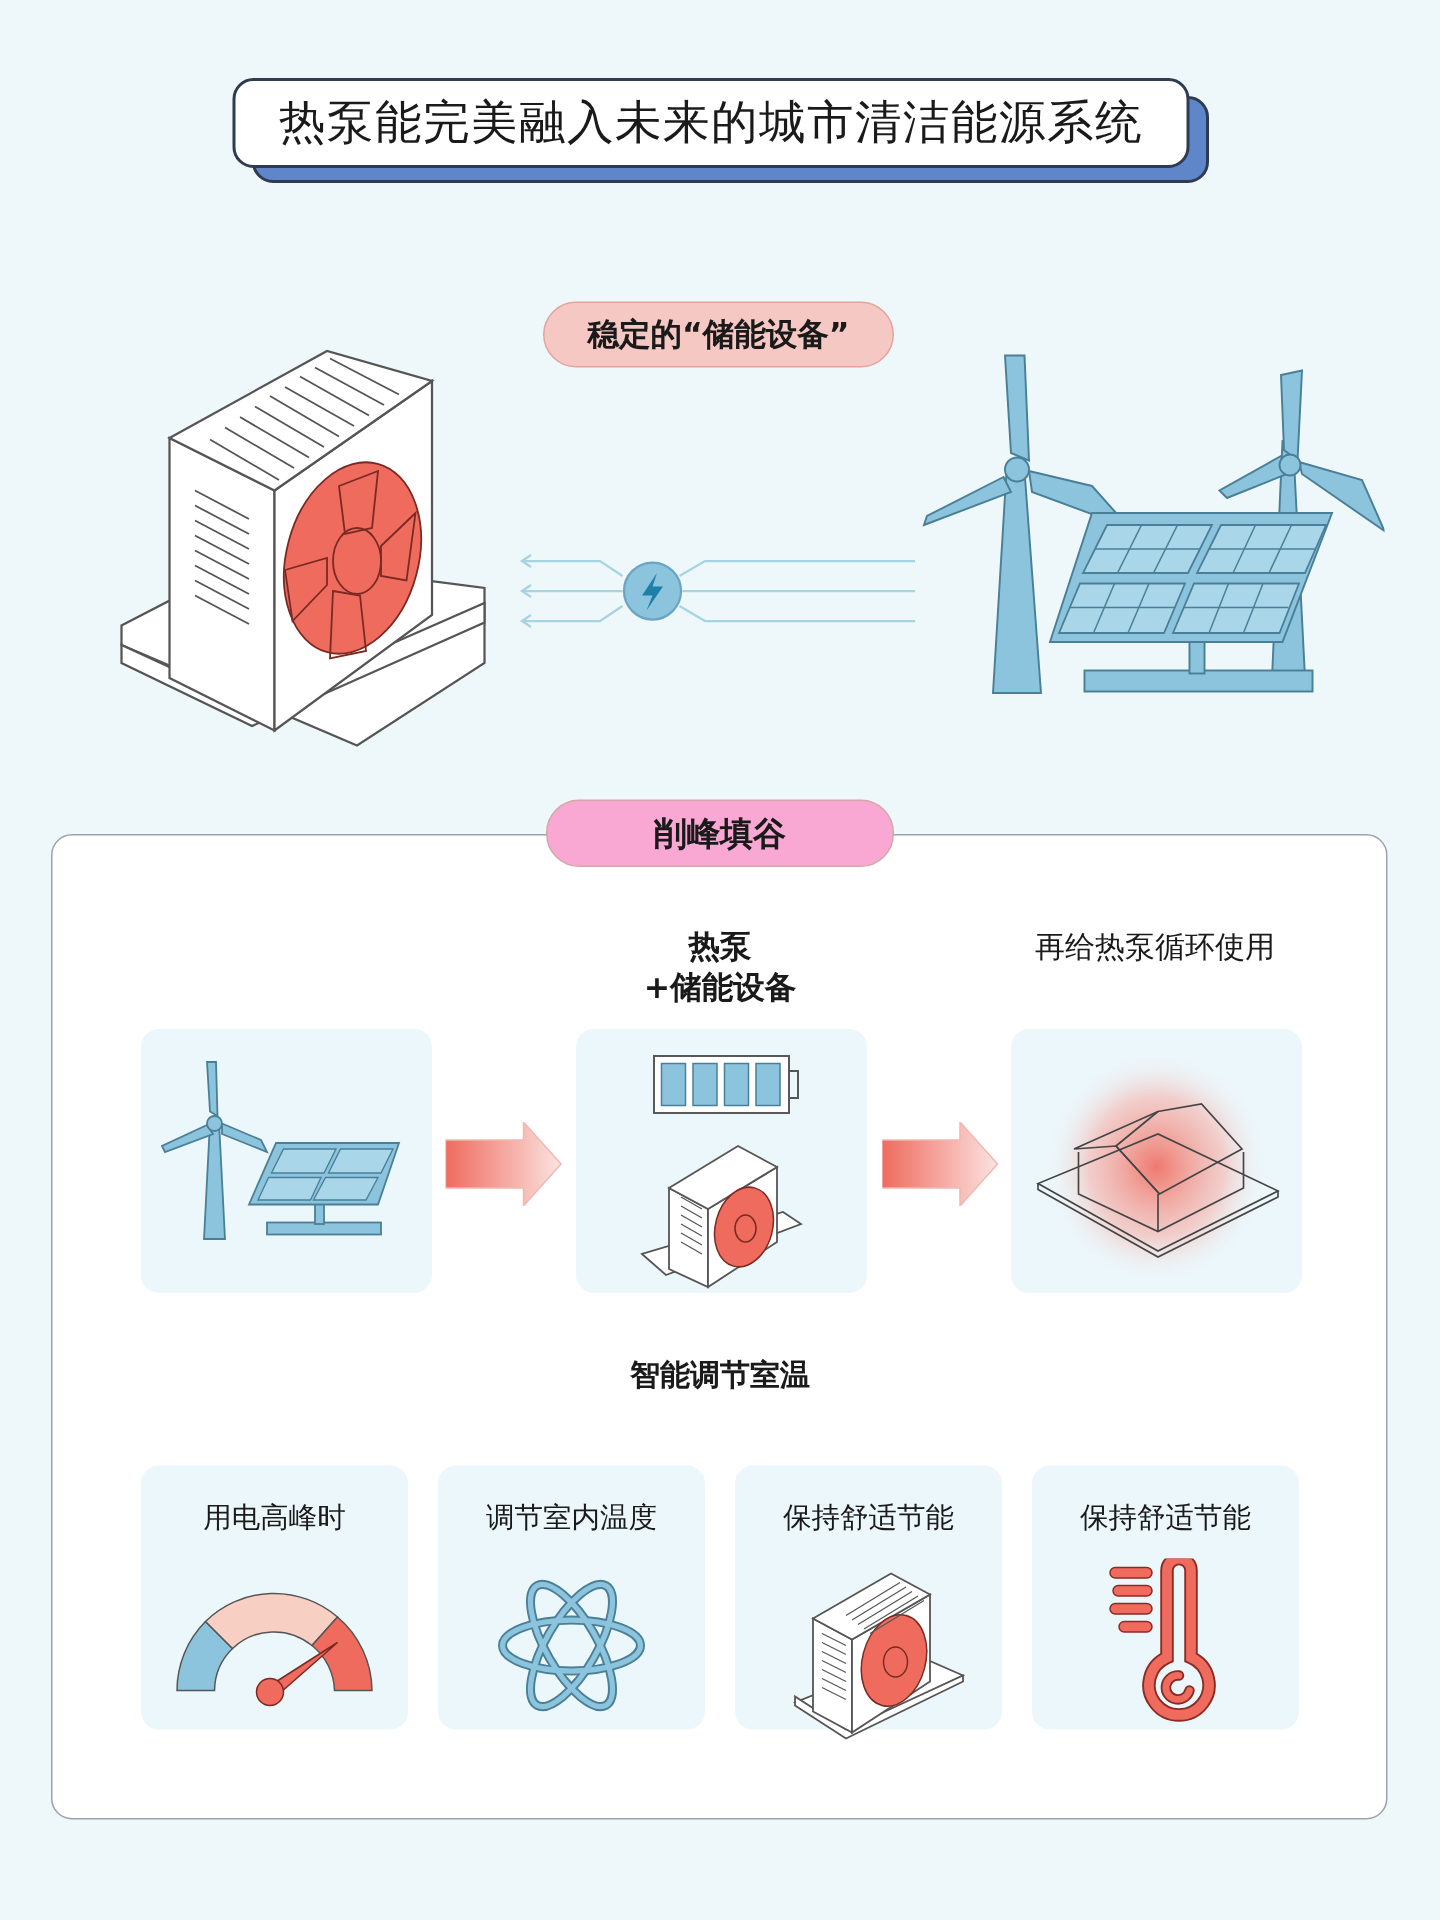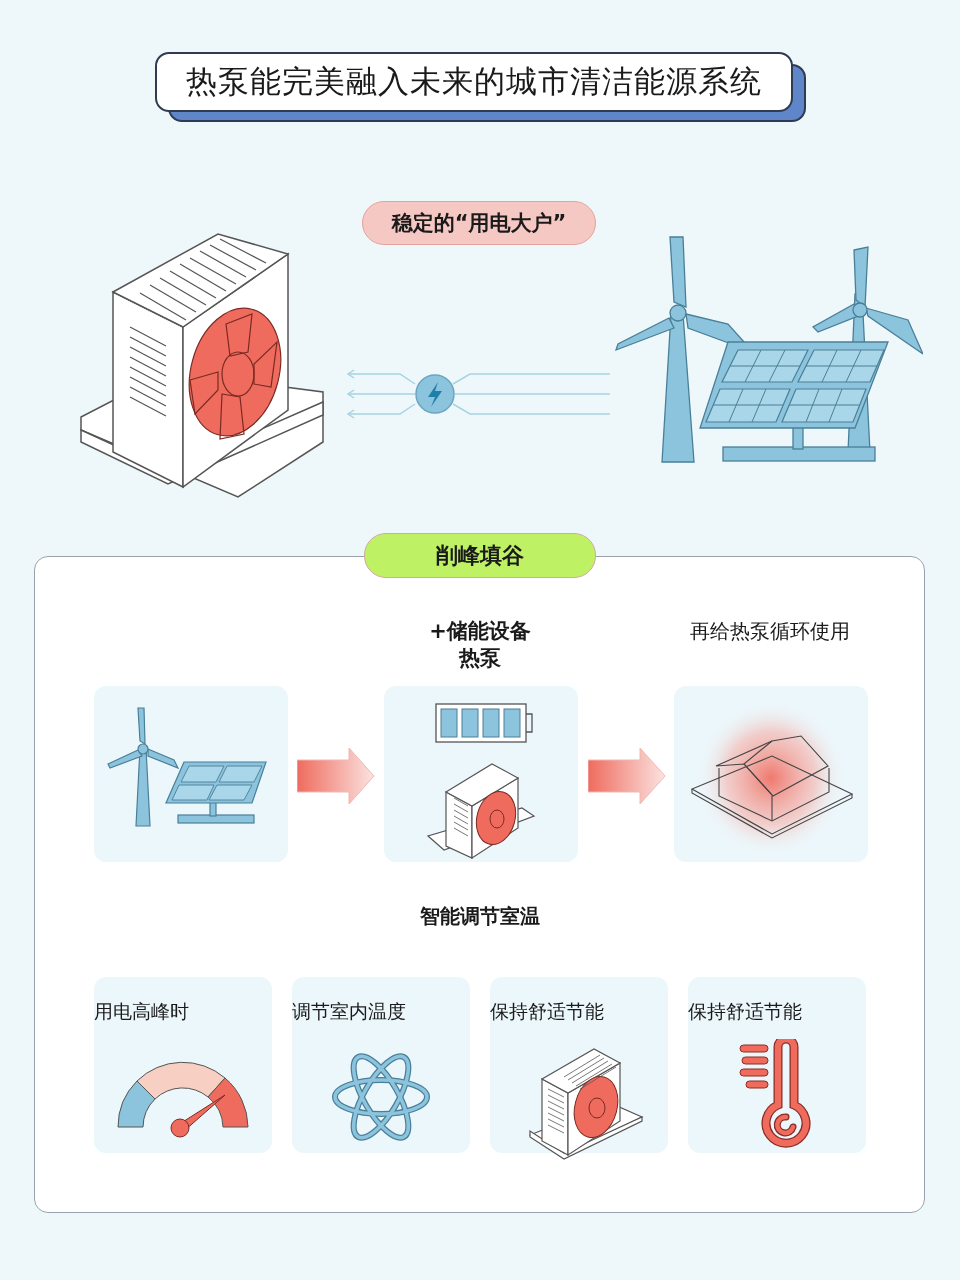--- a/index.html
+++ b/index.html
@@ -33,21 +33,21 @@
     font-size: 21px; font-weight: bold;
   }
 
   
   .panel {
     left: 34px; top: 556px; width: 891px; height: 657px;
     background: #fff; border: 1.5px solid #9aa3ab; border-radius: 14px;
   }
   .pill-white {
     left: 364px; top: 533px; width: 232px; height: 45px;
-    background: #bef264; border: 1.5px solid #d4a8a4; border-radius: 22px;
+    background: #f9a8d4; border: 1.5px solid #d4a8a4; border-radius: 22px;
     display: flex; align-items: center; justify-content: center;
     font-size: 22px; font-weight: bold;
   }
 
   .step-text {
     width: 260px; text-align: center; font-size: 20px; line-height: 27px;
   }
   .step-text.bold { font-weight: bold; font-size: 21px; }
 
   .card {
@@ -56,31 +56,31 @@
   .section-title {
     left: 330px; top: 903px; width: 300px; text-align: center;
     font-size: 20px; font-weight: bold;
   }
   .small-card {
     width: 178px; height: 176px; top: 977px;
     background: #ecf7fb; border-radius: 12px;
   }
   .small-card .label {
     position: absolute; top: 22px; left: 0; width: 100%;
-    font-size: 19px;
+    text-align: center; font-size: 19px;
   }
   svg { display: block; }
 </style>
 </head>
 <body>
 
 <div class="abs title-shadow"></div>
 <div class="abs title-box">热泵能完美融入未来的城市清洁能源系统</div>
 
-<div class="abs pill-red">稳定的“用电大户”</div>
+<div class="abs pill-red">稳定的“储能设备”</div>
 
 <svg class="abs" style="left:78px;top:222px" width="250" height="285" viewBox="0 0 250 285">
   <g stroke="#555" stroke-width="1.5" fill="#fff">
     <polygon points="3,228 160,295 245,240 245,190 90,170 3,215" transform="translate(0,-20)"></polygon>
     <polygon points="3,208 3,220 90,262 245,193 245,180 90,248"></polygon>
     <polygon points="35,70 35,230 105,265 105,105"></polygon>
     <polygon points="105,105 105,265 210,188 210,32"></polygon>
     <polygon points="35,70 140,12 210,32 105,105"></polygon>
   </g>
   <g stroke="#555" stroke-width="1.2">
@@ -168,22 +168,22 @@
       <line x1="234" y1="157" x2="221" y2="190"></line>
   </g>
 </svg>
 
 <div class="abs panel"></div>
 <div class="abs pill-white">削峰填谷</div>
 
 <div class="abs step-text" style="left:86px;top:618px">
 </div>
 <div class="abs step-text bold" style="left:350px;top:618px">
+  <div>热泵</div>
   <div>+储能设备</div>
-  <div>热泵</div>
 </div>
 <div class="abs step-text" style="left:640px;top:618px">
   <div>再给热泵循环使用</div>
 </div>
 
 <div class="abs card" style="left:94px;top:686px;width:194px;height:176px">
   <svg width="194" height="176" viewBox="0 0 194 176">
     <g fill="#8cc4de" stroke="#4a7f98" stroke-width="1.2">
       <polygon points="46,62 52,62 56,140 42,140"></polygon>
       <polygon points="44,22 50,22 51,58 46,55"></polygon>

